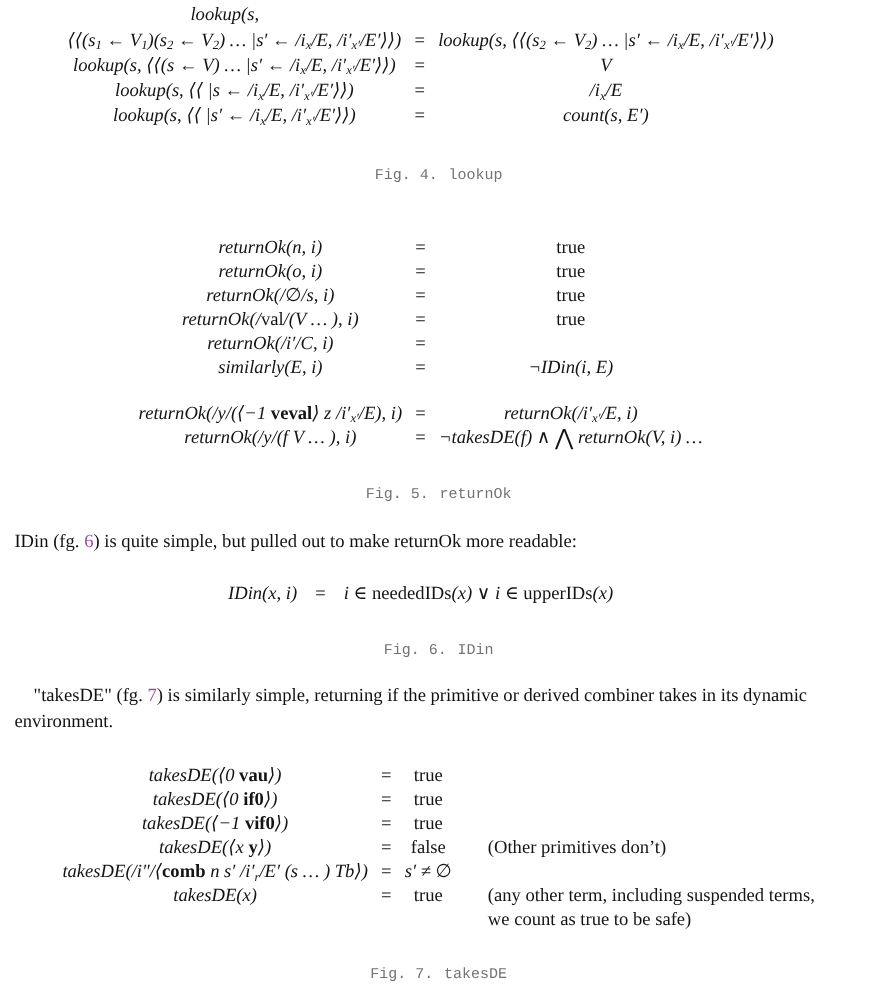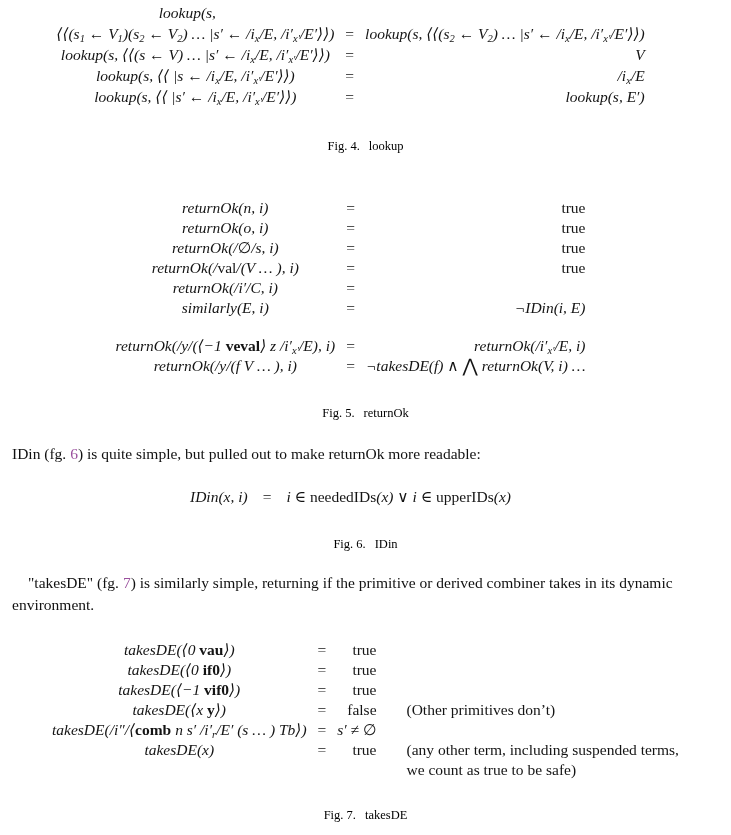--- a/index.html
+++ b/index.html
@@ -13,31 +13,31 @@
   .eqs {
     display:grid;
     grid-template-columns:max-content max-content max-content max-content;
     width:max-content; max-width:731px; margin:0 auto;
     line-height:20px; align-items:baseline;
   }
   .fig-lookup .eqs { line-height:21px; }
   .cell { white-space:nowrap; }
   .lhs { grid-column:1; text-align:center; font-style:italic; }
   .eq  { grid-column:2; padding:0 11px; text-align:center; font-style:normal; }
-  .rhs { grid-column:3; text-align:right; font-style:italic; }
+  .rhs { grid-column:3; text-align:center; font-style:italic; }
   .note{ grid-column:4; padding-left:30px; font-style:normal; white-space:normal; }
   .pre { padding-right:16px; }
   .m b { font-style:normal; font-weight:bold; }
   .r   { font-style:normal; }
   .big { font-style:normal; font-size:1.2em; vertical-align:-0.08em; }
   .gapline { grid-column:1 / -1; height:18px; }
   sub { font-size:68%; line-height:0; vertical-align:-0.28em; }
   figcaption {
-    font-family:Liberation Serif, serif;
-    font-size:12.5px; color:#000000; text-align:center;
+    font-family:Liberation Mono, monospace;
+    font-size:12.5px; color:#737373; text-align:center;
   }
   figcaption .cap-label { margin-right:9px; }
   .fig-lookup   { margin-top:2px; }
   .fig-lookup   figcaption { margin-top:32px; }
   .fig-returnok { margin-top:44px; }
   .fig-returnok figcaption { margin-top:30px; }
   .fig-idin     { margin-top:22px; }
   .fig-idin     figcaption { margin-top:30px; }
   .fig-idin .eq { padding:0 15px; }
   .fig-takesde  { margin-top:24px; }
@@ -65,21 +65,21 @@
         <span class="cell m lhs">lookup(s, ⟨⟨(s ← V) … |s′ ← /i<sub>x</sub>/E, /i′<sub>x′</sub>/E′⟩⟩)</span>
         <span class="cell m eq">=</span>
         <span class="cell m rhs">V</span>
         <span class="cell m note"></span>
         <span class="cell m lhs">lookup(s, ⟨⟨ |s ← /i<sub>x</sub>/E, /i′<sub>x′</sub>/E′⟩⟩)</span>
         <span class="cell m eq">=</span>
         <span class="cell m rhs">/i<sub>x</sub>/E</span>
         <span class="cell m note"></span>
         <span class="cell m lhs">lookup(s, ⟨⟨ |s′ ← /i<sub>x</sub>/E, /i′<sub>x′</sub>/E′⟩⟩)</span>
         <span class="cell m eq">=</span>
-        <span class="cell m rhs">lookup(s, E′)</span>
+        <span class="cell m rhs">count(s, E′)</span>
         <span class="cell m note"></span>
       </div>
     <figcaption>
       <span class="cap-label">Fig. 4.</span><span>lookup</span>
     </figcaption>
   </figure>
 
   <figure class="fig-returnok">
     <div class="eqs">
         <span class="cell m lhs">returnOk(n, i)</span>

